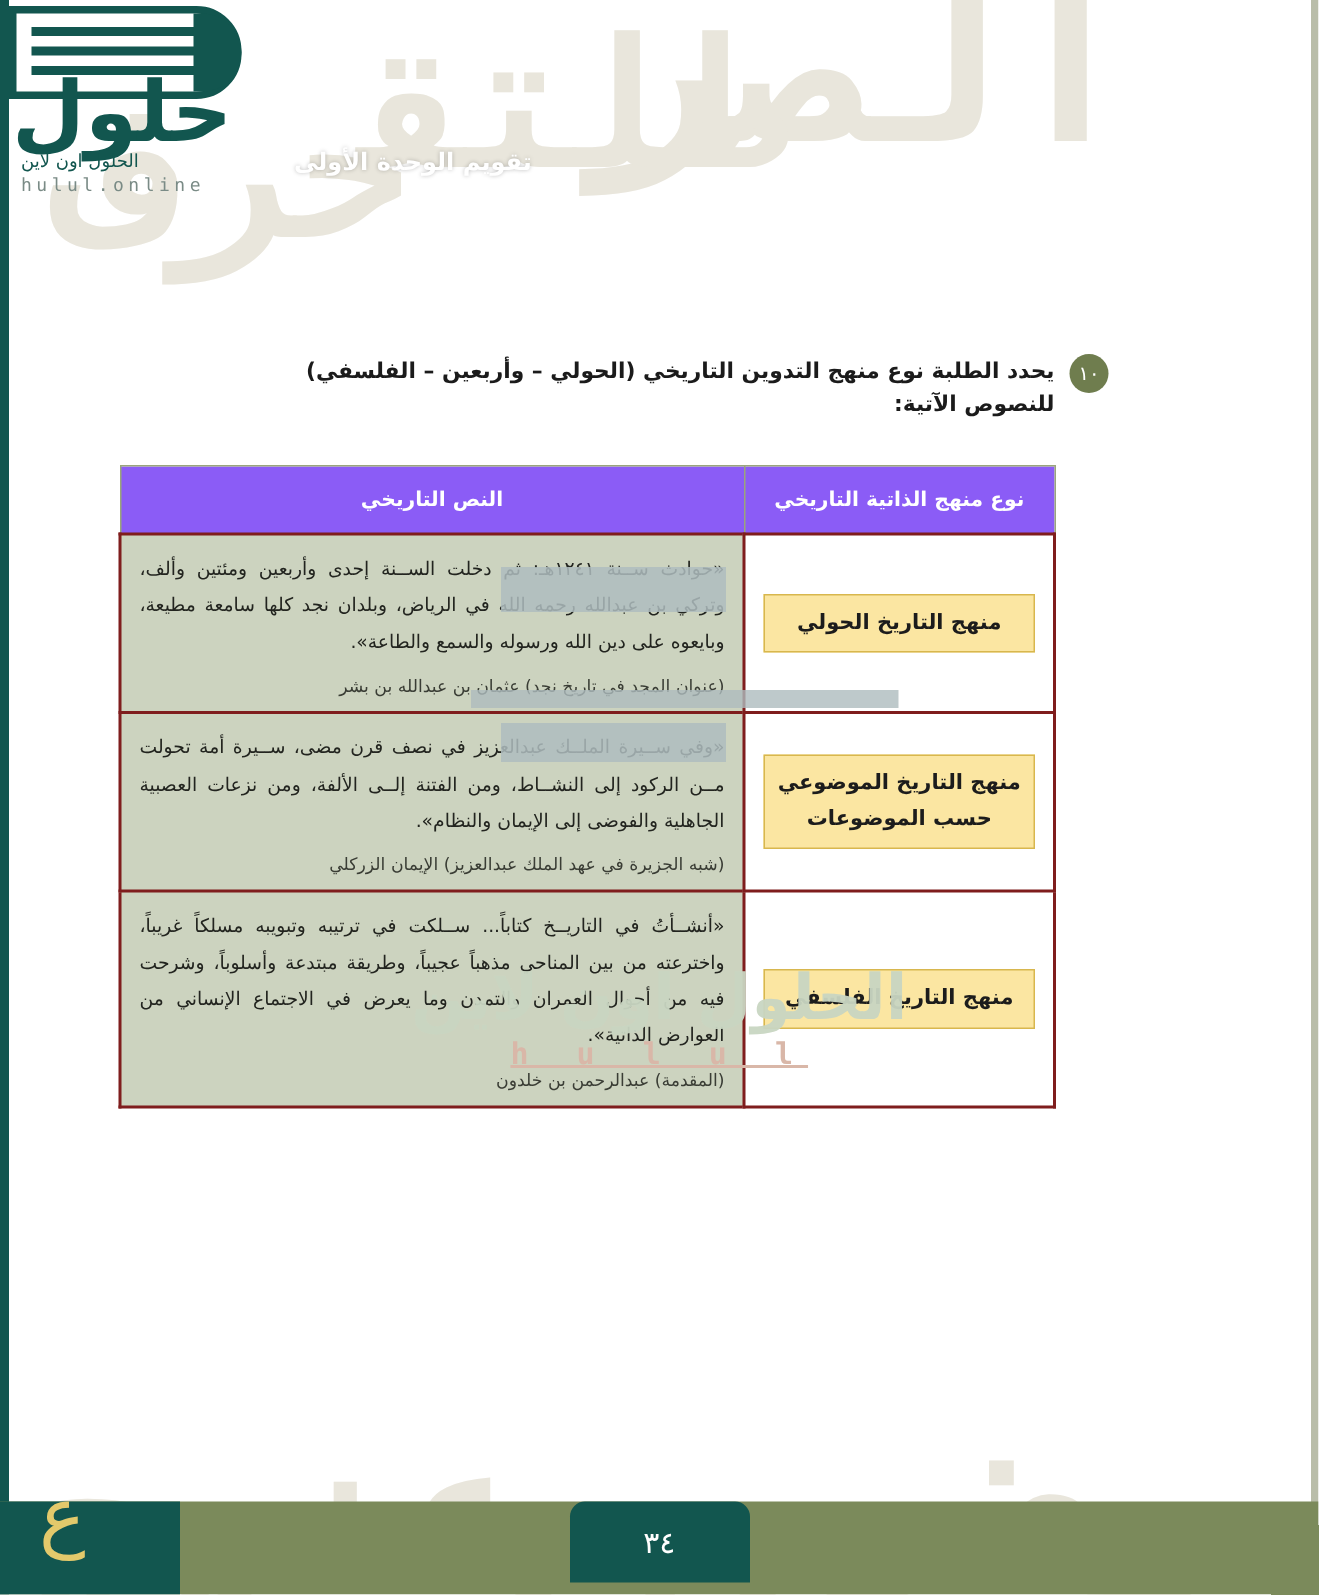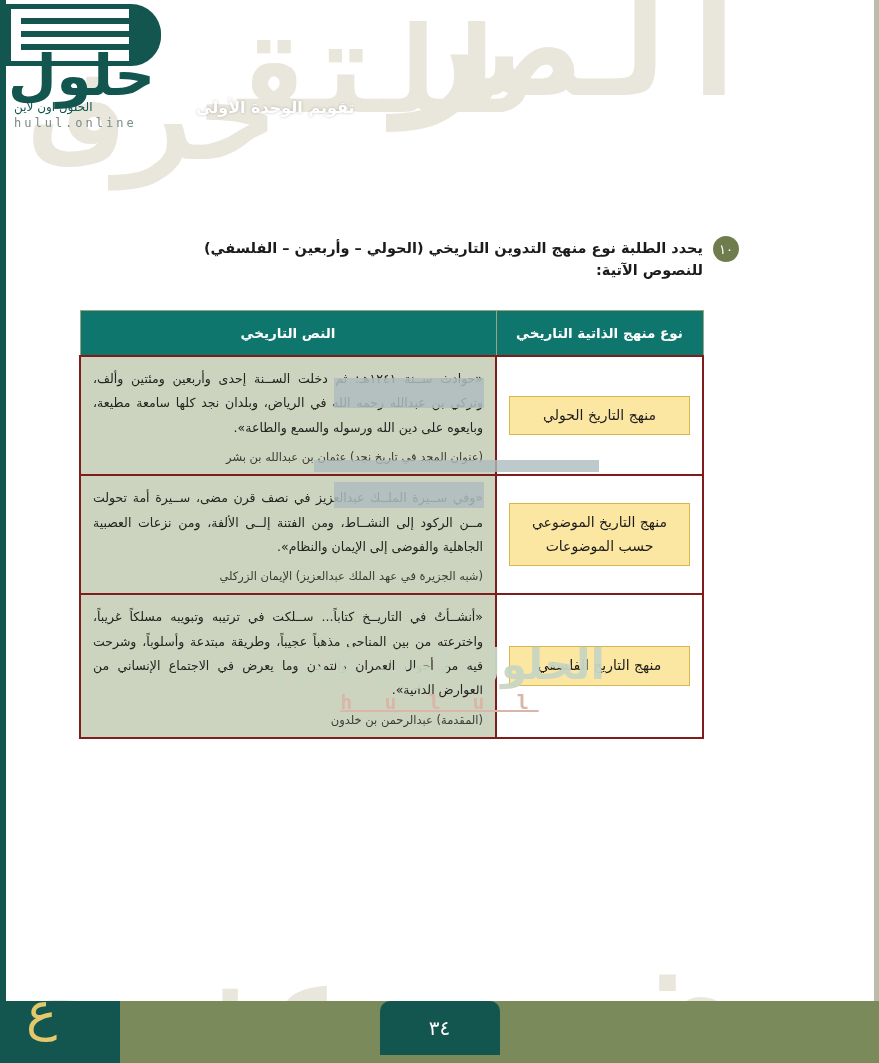--- a/index.html
+++ b/index.html
@@ -186,21 +186,21 @@
   .answer-table {
     position: absolute;
     top: 310px;
     right: 175px;
     width: 625px;
     border-collapse: collapse;
     z-index: 5;
     background: rgba(255,255,255,0.0);
   }
   .answer-table th {
-    background: #0f766e;
+    background: #8b5cf6;
     color: #ffffff;
     font-size: 13.5px;
     font-weight: bold;
     padding: 14px 8px;
     border: 1px solid #9aa57c;
   }
   .answer-table th.col-type { width: 207px; }
   .answer-table td {
     border: 2px solid #7f1d1d;
     vertical-align: middle;
@@ -214,21 +214,21 @@
   .cell-text {
     background: #ccd3bf;
     color: #2c2f28;
   }
   .ans-box {
     display: block;
     background: #fbe6a2;
     border: 1px solid #d8b74e;
     color: #1c1c1c;
     font-size: 14px;
-    font-weight: normal;
+    font-weight: bold;
     padding: 7px 6px;
     line-height: 1.7;
     text-align: center;
   }
   .passage {
     font-size: 12.5px;
     line-height: 1.95;
     text-align: justify;
     color: #22241f;
   }

